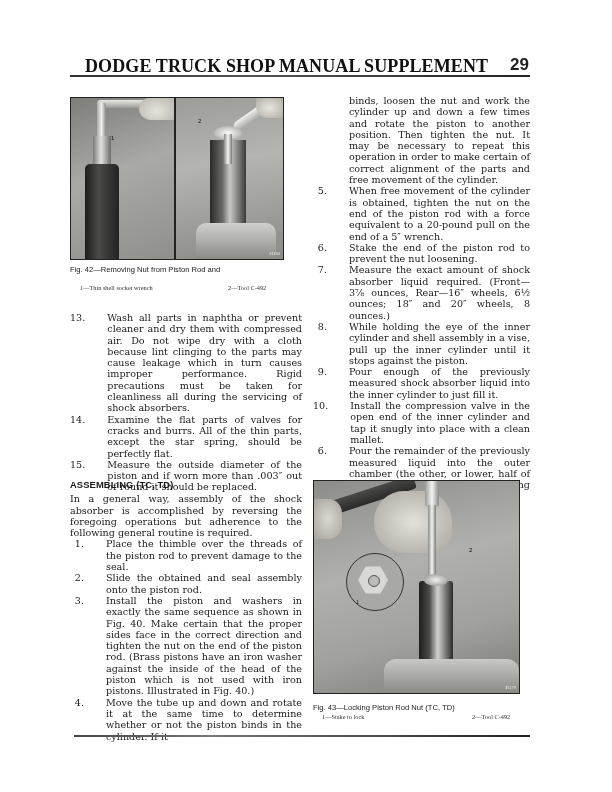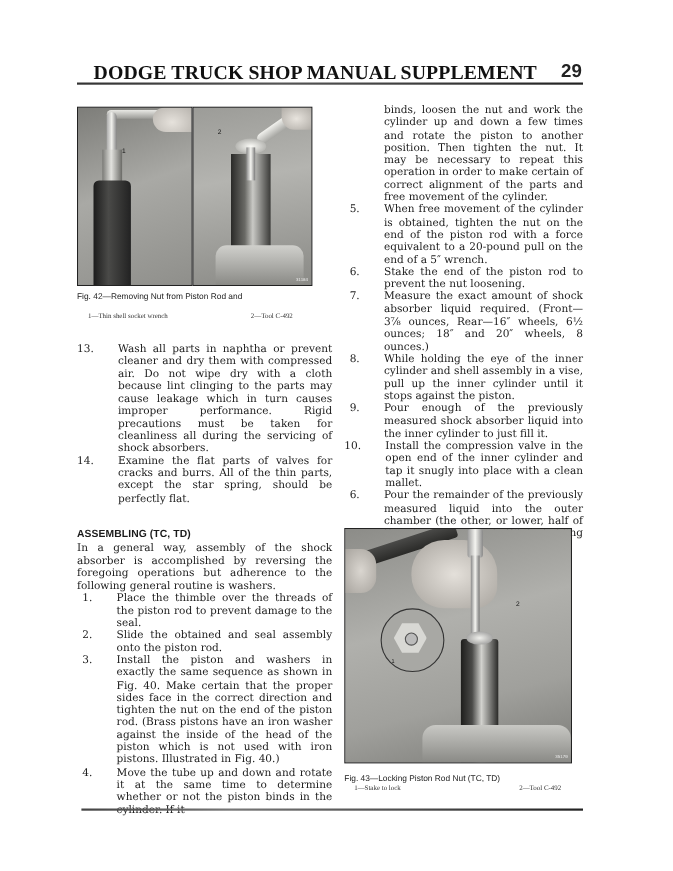--- a/index.html
+++ b/index.html
@@ -73,25 +73,29 @@
 
 <div class="col col-left" style="top:300px;margin-top:12px;">
   <div class="item">
     <span class="num">13.</span>
     <span class="txt">Wash all parts in naphtha or prevent cleaner and dry them with compressed air. Do not wipe dry with a cloth because lint clinging to the parts may cause leakage which in turn causes improper performance. Rigid precautions must be taken for cleanliness all during the servicing of shock absorbers.</span>
   </div>
   <div class="item">
     <span class="num">14.</span>
     <span class="txt">Examine the flat parts of valves for cracks and burrs. All of the thin parts, except the star spring, should be perfectly flat.</span>
   </div>
+  <div class="item">
+    <span class="num">15.</span>
+    <span class="txt">Measure the outside diameter of the piston and if worn more than .003″ out of round it should be replaced.</span>
+  </div>
 </div>
 
 <div class="col col-left" style="top:479px;">
   <div class="section-head">ASSEMBLING (TC, TD)</div>
-  <div class="para">In a general way, assembly of the shock absorber is accomplished by reversing the foregoing operations but adherence to the following general routine is washers.</div>
+  <div class="para">In a general way, assembly of the shock absorber is accomplished by reversing the foregoing operations but adherence to the following general routine is required.</div>
   <div class="item">
     <span class="num">1.</span>
     <span class="txt">Place the thimble over the threads of the piston rod to prevent damage to the seal.</span>
   </div>
   <div class="item">
     <span class="num">2.</span>
     <span class="txt">Slide the obtained and seal assembly onto the piston rod.</span>
   </div>
   <div class="item">
     <span class="num">3.</span>

